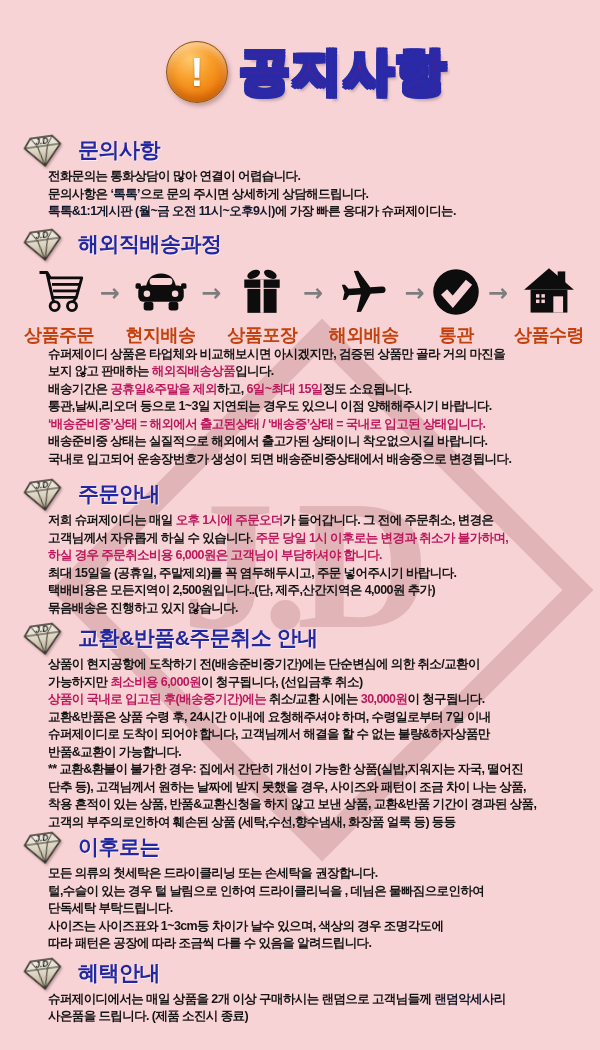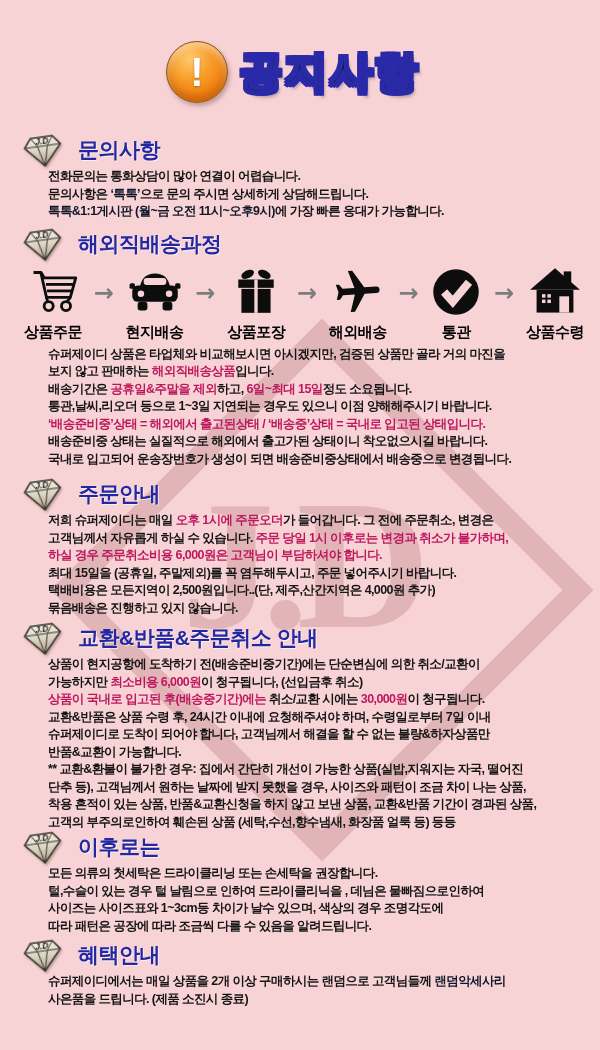--- a/index.html
+++ b/index.html
@@ -35,21 +35,21 @@
     background:radial-gradient(circle at 38% 28%, #ffc96e 0%, #f79c28 38%, #ef7d0d 72%, #dd6a06 100%);
     border:1px solid #8a5a16;
     box-shadow:2px 3px 4px rgba(150,110,110,.55), inset 0 -5px 9px rgba(150,60,0,.45), inset 0 4px 7px rgba(255,255,255,.55);
     display:flex;align-items:center;justify-content:center;flex:0 0 auto;
   }
   .notice-icon span{
     color:#fff;font-weight:bold;font-size:40px;line-height:1;
     text-shadow:0 1px 2px rgba(120,60,0,.5);
   }
   .page-title{
-    margin:0;font-size:42px;font-weight:bold;letter-spacing:3px;color:#0f172a;
+    margin:0;font-size:49px;font-weight:bold;letter-spacing:3px;color:#701a75;
     -webkit-text-stroke:1.5px #2a2aa8;
     text-shadow:
       -3px -3px 0 #2a2aa8, 3px -3px 0 #2a2aa8, -3px 3px 0 #2a2aa8, 3px 3px 0 #2a2aa8,
       -3px 0 0 #2a2aa8, 3px 0 0 #2a2aa8, 0 -3px 0 #2a2aa8, 0 3px 0 #2a2aa8,
       -2px -2px 0 #2a2aa8, 2px 2px 0 #2a2aa8, 2px -2px 0 #2a2aa8, -2px 2px 0 #2a2aa8,
       4px 5px 3px rgba(120,100,110,.45);
   }
 
   
   .section{position:relative;}
@@ -72,21 +72,21 @@
   .c-red{color:#be185d;}
   .c-blue{color:#0f172a;}
 
   
   .process{
     display:flex;align-items:flex-start;justify-content:space-between;
     padding:4px 16px 0 24px;height:80px;
   }
   .step{display:flex;flex-direction:column;align-items:center;gap:5px;flex:0 0 auto;}
   .picon{display:block;height:52px;}
-  .plabel{font-size:15px;font-weight:bold;color:#000000;letter-spacing:-0.5px;white-space:nowrap;}
+  .plabel{font-size:18px;font-weight:bold;color:#c2410c;letter-spacing:-0.5px;white-space:nowrap;}
   .parrow{
     font-size:24px;font-weight:bold;color:#7d7d7d;line-height:24px;margin-top:15px;flex:0 0 auto;
     font-family:"DejaVu Sans",sans-serif;
   }
 </style>
 </head>
 <body>
 
 <div class="page">
 
@@ -122,21 +122,21 @@
             <line x1="16" y1="13" x2="21" y2="33" stroke="#3a352e" stroke-width="1"></line>
             <line x1="26" y1="13" x2="21" y2="33" stroke="#3a352e" stroke-width="1"></line>
             <text x="21" y="11" text-anchor="middle" font-size="8.5" font-weight="bold" font-style="italic" fill="#1c1c1c">J.D</text>
           </svg>
         </span>
         <span class="sec-title">문의사항</span>
       </div>
       <div class="sec-body">
           <div class="line"><span>전화문의는 통화상담이 많아 연결이 어렵습니다.</span></div>
           <div class="line"><span>문의사항은 </span><span class="c-blue">‘톡톡’</span><span>으로 문의 주시면 상세하게 상담해드립니다.</span></div>
-          <div class="line"><span class="c-blue">톡톡&amp;1:1게시판 (월~금 오전 11시~오후9시)</span><span>에 가장 빠른 응대가 가능합니다.</span></div>
+          <div class="line"><span class="c-blue">톡톡&amp;1:1게시판 (월~금 오전 11시~오후9시)</span><span>에 가장 빠른 응대가 슈퍼제이디는.</span></div>
         </div>
     </div>
 
     <div class="section s2">
       <div class="sec-head">
         <span class="gem">
           <svg width="42" height="34" viewBox="0 0 42 34">
             <polygon points="21,33 3,13 10,4 32,4 39,13" fill="url(#gemg)" stroke="#3a352e" stroke-width="1.6"></polygon>
             <line x1="3" y1="13" x2="39" y2="13" stroke="#3a352e" stroke-width="1"></line>
             <line x1="10" y1="4" x2="16" y2="13" stroke="#3a352e" stroke-width="1"></line>
@@ -314,20 +314,21 @@
             <line x1="16" y1="13" x2="21" y2="33" stroke="#3a352e" stroke-width="1"></line>
             <line x1="26" y1="13" x2="21" y2="33" stroke="#3a352e" stroke-width="1"></line>
             <text x="21" y="11" text-anchor="middle" font-size="8.5" font-weight="bold" font-style="italic" fill="#1c1c1c">J.D</text>
           </svg>
         </span>
         <span class="sec-title">이후로는</span>
       </div>
       <div class="sec-body">
           <div class="line"><span>모든 의류의 첫세탁은 드라이클리닝 또는 손세탁을 권장합니다.</span></div>
           <div class="line"><span>털,수슬이 있는 경우 털 날림으로 인하여 드라이클리닉을 , 데님은 물빠짐으로인하여</span></div>
+          <div class="line"><span>단독세탁 부탁드립니다.</span></div>
           <div class="line"><span>사이즈는 사이즈표와 1~3cm등 차이가 날수 있으며, 색상의 경우 조명각도에</span></div>
           <div class="line"><span>따라 패턴은 공장에 따라 조금씩 다를 수 있음을 알려드립니다.</span></div>
         </div>
     </div>
 
     <div class="section s6">
       <div class="sec-head">
         <span class="gem">
           <svg width="42" height="34" viewBox="0 0 42 34">
             <polygon points="21,33 3,13 10,4 32,4 39,13" fill="url(#gemg)" stroke="#3a352e" stroke-width="1.6"></polygon>

